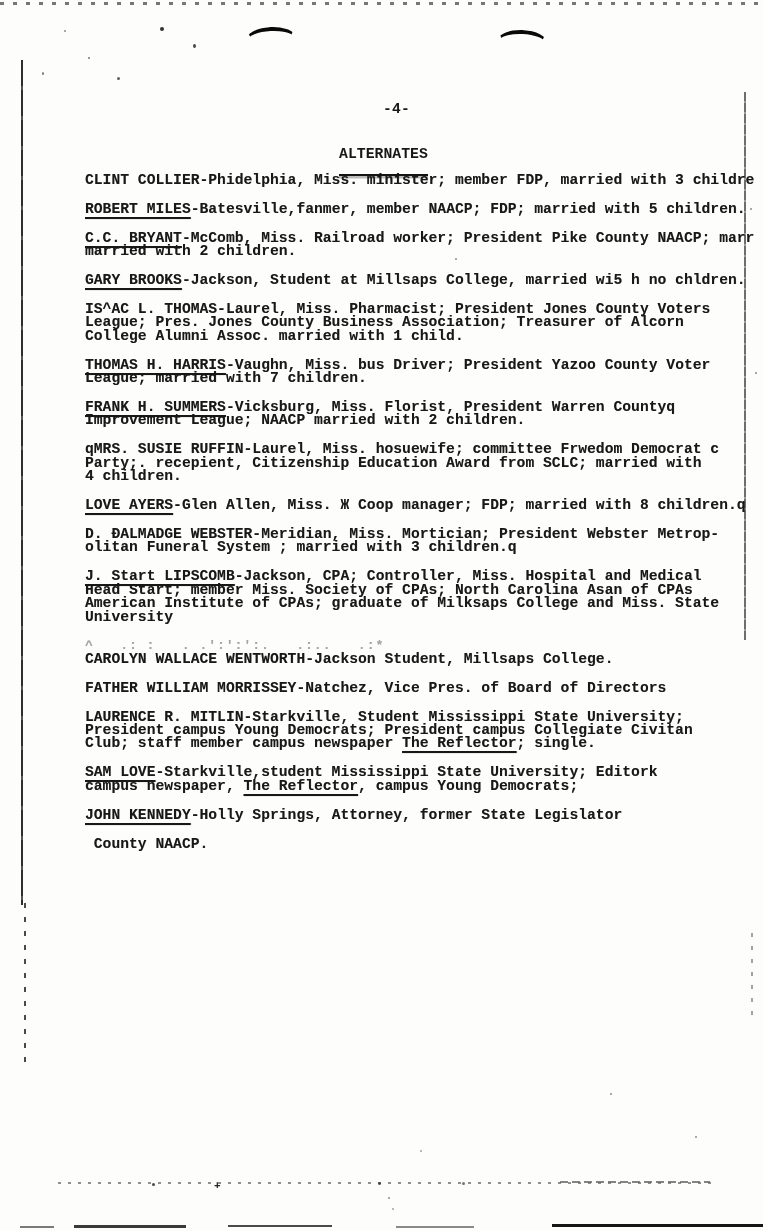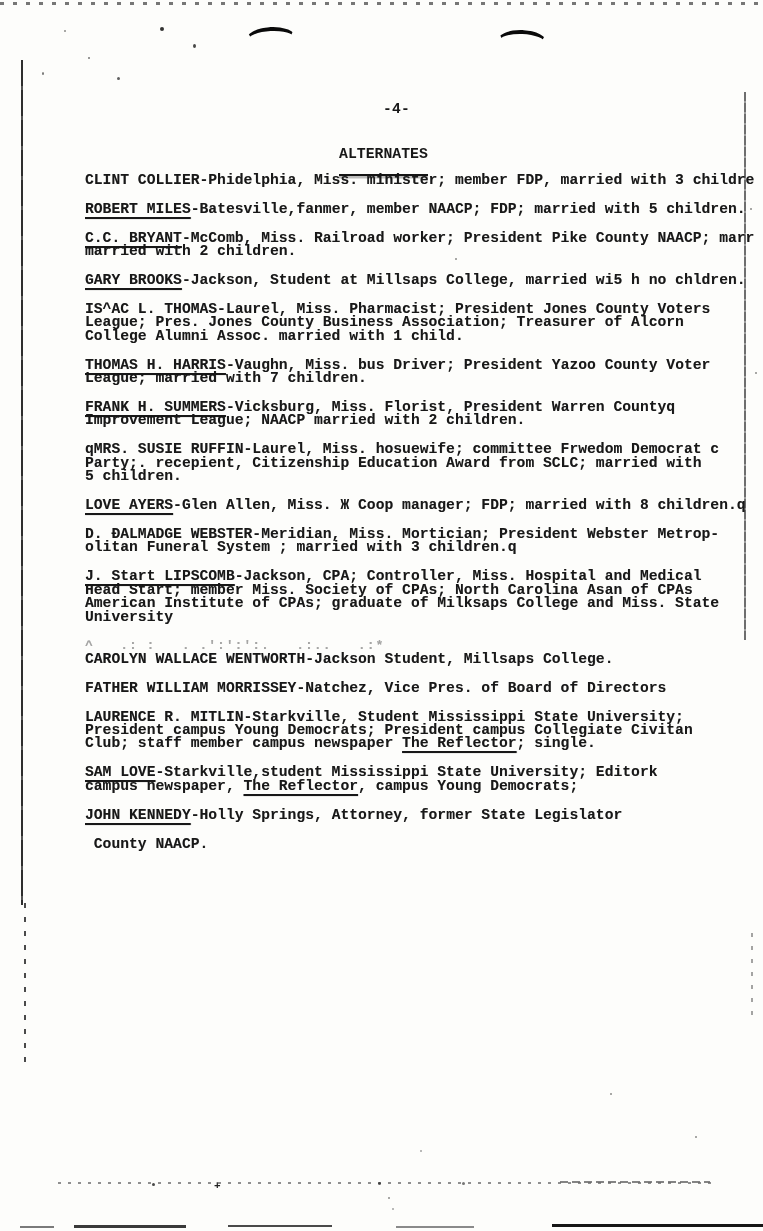--- a/index.html
+++ b/index.html
@@ -115,21 +115,21 @@
         <div class="line"><span class="u">THOMAS H. HARRIS</span><span>-Vaughn, Miss. bus Driver; President Yazoo County Voter</span></div>
         <div class="line"><span>League; married with 7 children.</span></div>
       </div>
       <div class="entry">
         <div class="line"><span class="u">FRANK H. SUMMERS</span><span>-Vicksburg, Miss. Florist, President Warren Countyq</span></div>
         <div class="line"><span>Improvement League; NAACP married with 2 children.</span></div>
       </div>
       <div class="entry">
         <div class="line"><span>qMRS. SUSIE RUFFIN-Laurel, Miss. hosuewife; committee Frwedom Democrat c</span></div>
         <div class="line"><span>Party;. recepient, Citizenship Education Award from SCLC; married with</span></div>
-        <div class="line"><span>5 children.</span></div>
+        <div class="line"><span>4 children.</span></div>
       </div>
       <div class="entry">
         <div class="line"><span class="u">LOVE AYERS</span><span>-Glen Allen, Miss. Ж Coop manager; FDP; married with 8 children.q</span></div>
       </div>
       <div class="entry">
         <div class="line"><span>D. ĐALMADGE WEBSTER-Meridian, Miss. Mortician; President Webster Metrop-</span></div>
         <div class="line"><span>olitan Funeral System ; married with 3 children.q</span></div>
       </div>
       <div class="entry">
         <div class="line"><span class="u">J. Start LIPSCOMB</span><span>-Jackson, CPA; Controller, Miss. Hospital and Medical</span></div>

